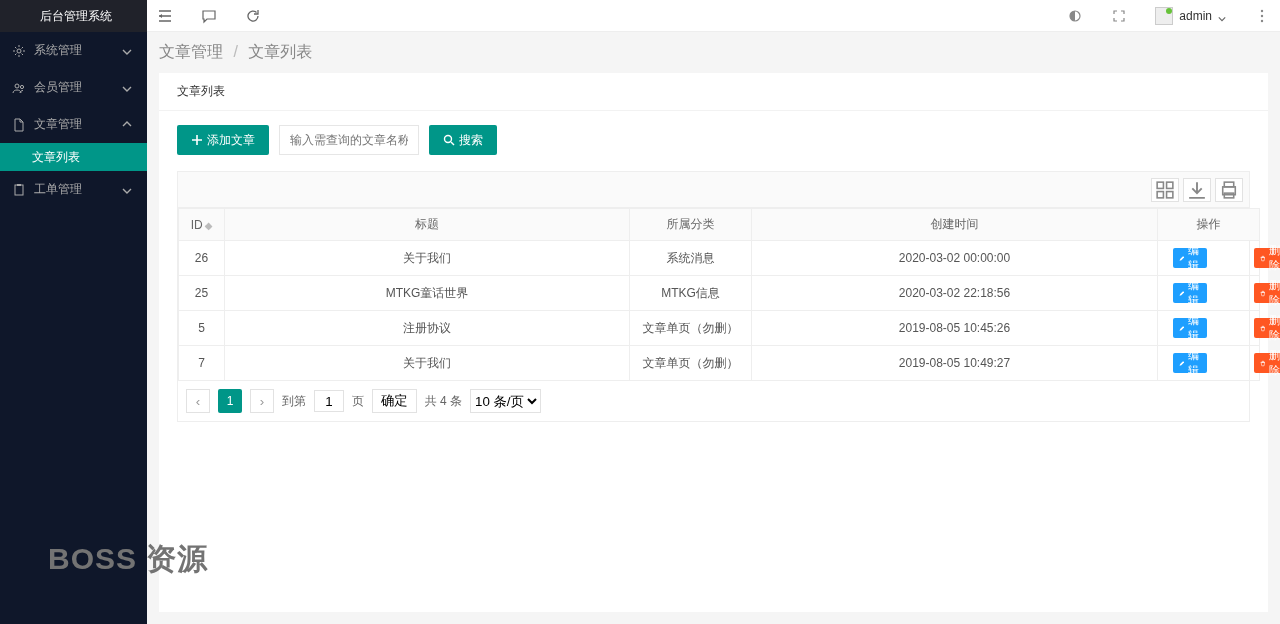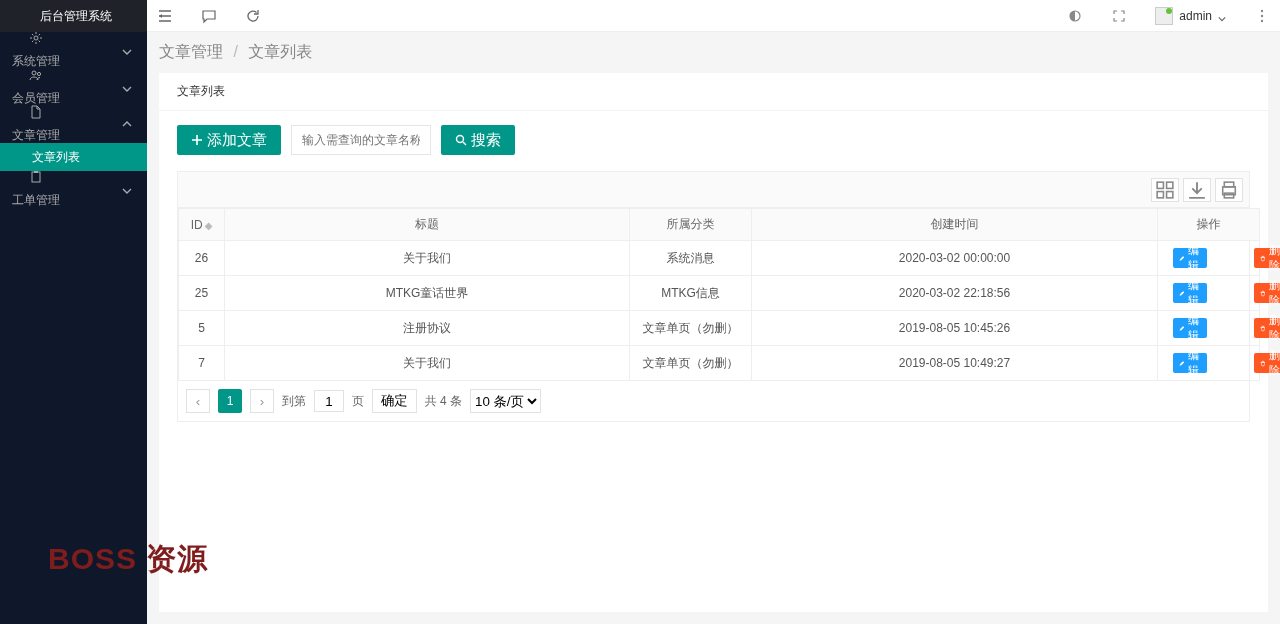--- a/index.html
+++ b/index.html
@@ -4,21 +4,21 @@
 <style>
 * { margin: 0; padding: 0; box-sizing: border-box; }
 body { font-family: "Microsoft YaHei", Arial, sans-serif; font-size: 12px; color: #333; background: #f5f5f5; overflow: hidden; }
 .app { display: flex; width: 1280px; height: 624px; position: relative; }
 
 
 .sidebar { width: 147px; background: #0f172a; color: #ccc; display: flex; flex-direction: column; }
 .logo { height: 32px; line-height: 32px; padding-left: 40px; color: #fff; font-size: 12px; background: #20222a; }
 .menu { flex: 1; }
 .menu-item { display: flex; align-items: center; justify-content: space-between; height: 37px; padding: 0 15px 0 12px; cursor: pointer; color: #aaa; }
-.menu-item .left { display: flex; align-items: center; gap: 8px; flex-direction: column; }
+.menu-item .left { display: flex; align-items: center; gap: 8px; }
 .menu-item .icon { width: 14px; height: 14px; display: inline-flex; align-items: center; justify-content: center; }
 .submenu { background: #15171c; }
 .submenu-item { height: 28px; line-height: 28px; padding-left: 32px; cursor: pointer; color: #aaa; font-size: 12px; }
 .submenu-item.active { background: #009688; color: #fff; }
 .chev { width: 10px; height: 10px; }
 .menu-item.open .chev { transform: rotate(180deg); }
 
 
 .main { flex: 1; display: flex; flex-direction: column; background: #f5f5f5; min-width: 0; }
 .topbar { height: 32px; background: #fff; display: flex; align-items: center; justify-content: space-between; padding: 0 10px; border-bottom: 1px solid #eee; }
@@ -30,21 +30,21 @@
 
 
 .breadcrumb { padding: 10px 12px; color: #888; font-size: 16px; }
 .breadcrumb .sep { margin: 0 6px; color: #bbb; }
 
 
 .content { margin: 0 12px 12px 12px; background: #fff; flex: 1; display: flex; flex-direction: column; }
 .panel-title { padding: 10px 18px; font-size: 12px; color: #333; border-bottom: 1px solid #f2f2f2; }
 .panel-body { padding: 14px 18px; }
 .toolbar { display: flex; gap: 10px; align-items: center; }
-.btn { height: 30px; padding: 0 14px; border: none; border-radius: 2px; cursor: pointer; display: inline-flex; align-items: center; gap: 4px; font-size: 15px; color: #fff; }
+.btn { height: 30px; padding: 0 14px; border: none; border-radius: 2px; cursor: pointer; display: inline-flex; align-items: center; gap: 4px; font-size: 12px; color: #fff; }
 .btn-green { background: #009688; }
 .btn-darkgreen { background: #009688; }
 .input { height: 30px; width: 140px; border: 1px solid #e6e6e6; padding: 0 10px; font-size: 12px; outline: none; }
 
 
 .table-wrap { margin-top: 16px; border: 1px solid #eee; }
 .table-tools { height: 36px; display: flex; justify-content: flex-end; align-items: center; gap: 0; padding-right: 6px; border-bottom: 1px solid #eee; background: #fafafa; }
 .tool-btn { width: 28px; height: 24px; border: 1px solid #e2e2e2; background: #fff; cursor: pointer; display: inline-flex; align-items: center; justify-content: center; margin-left: 4px; color: #666; }
 table { width: 100%; border-collapse: collapse; table-layout: fixed; }
 th, td { border: 1px solid #eee; text-align: center; font-size: 12px; padding: 7px 6px; font-weight: normal; color: #555; }
@@ -62,21 +62,21 @@
 
 
 .pager { display: flex; align-items: center; gap: 8px; padding: 8px; font-size: 12px; color: #666; }
 .pg-btn { width: 24px; height: 24px; border: 1px solid #e2e2e2; background: #fff; cursor: pointer; display: inline-flex; align-items: center; justify-content: center; color: #999; }
 .pg-num { width: 24px; height: 24px; display: inline-flex; align-items: center; justify-content: center; background: #009688; color: #fff; border-radius: 2px; cursor: pointer; }
 .pg-input { width: 30px; height: 22px; border: 1px solid #e2e2e2; text-align: center; }
 .pg-confirm { height: 24px; padding: 0 8px; border: 1px solid #e2e2e2; background: #fff; cursor: pointer; }
 .pg-select { height: 24px; border: 1px solid #e2e2e2; background: #fff; }
 
 
-.watermark { position: absolute; left: 48px; bottom: 44px; font-size: 30px; font-weight: 700; color: #7f1d1d; pointer-events: none; letter-spacing: 1px; }
+.watermark { position: absolute; left: 48px; bottom: 44px; font-size: 30px; font-weight: 700; color: #737373; pointer-events: none; letter-spacing: 1px; }
 
 svg { width: 100%; height: 100%; }
 </style>
 </head>
 <body>
 
 <div class="app">
 
   <aside class="sidebar">
     <div class="logo">后台管理系统</div>

